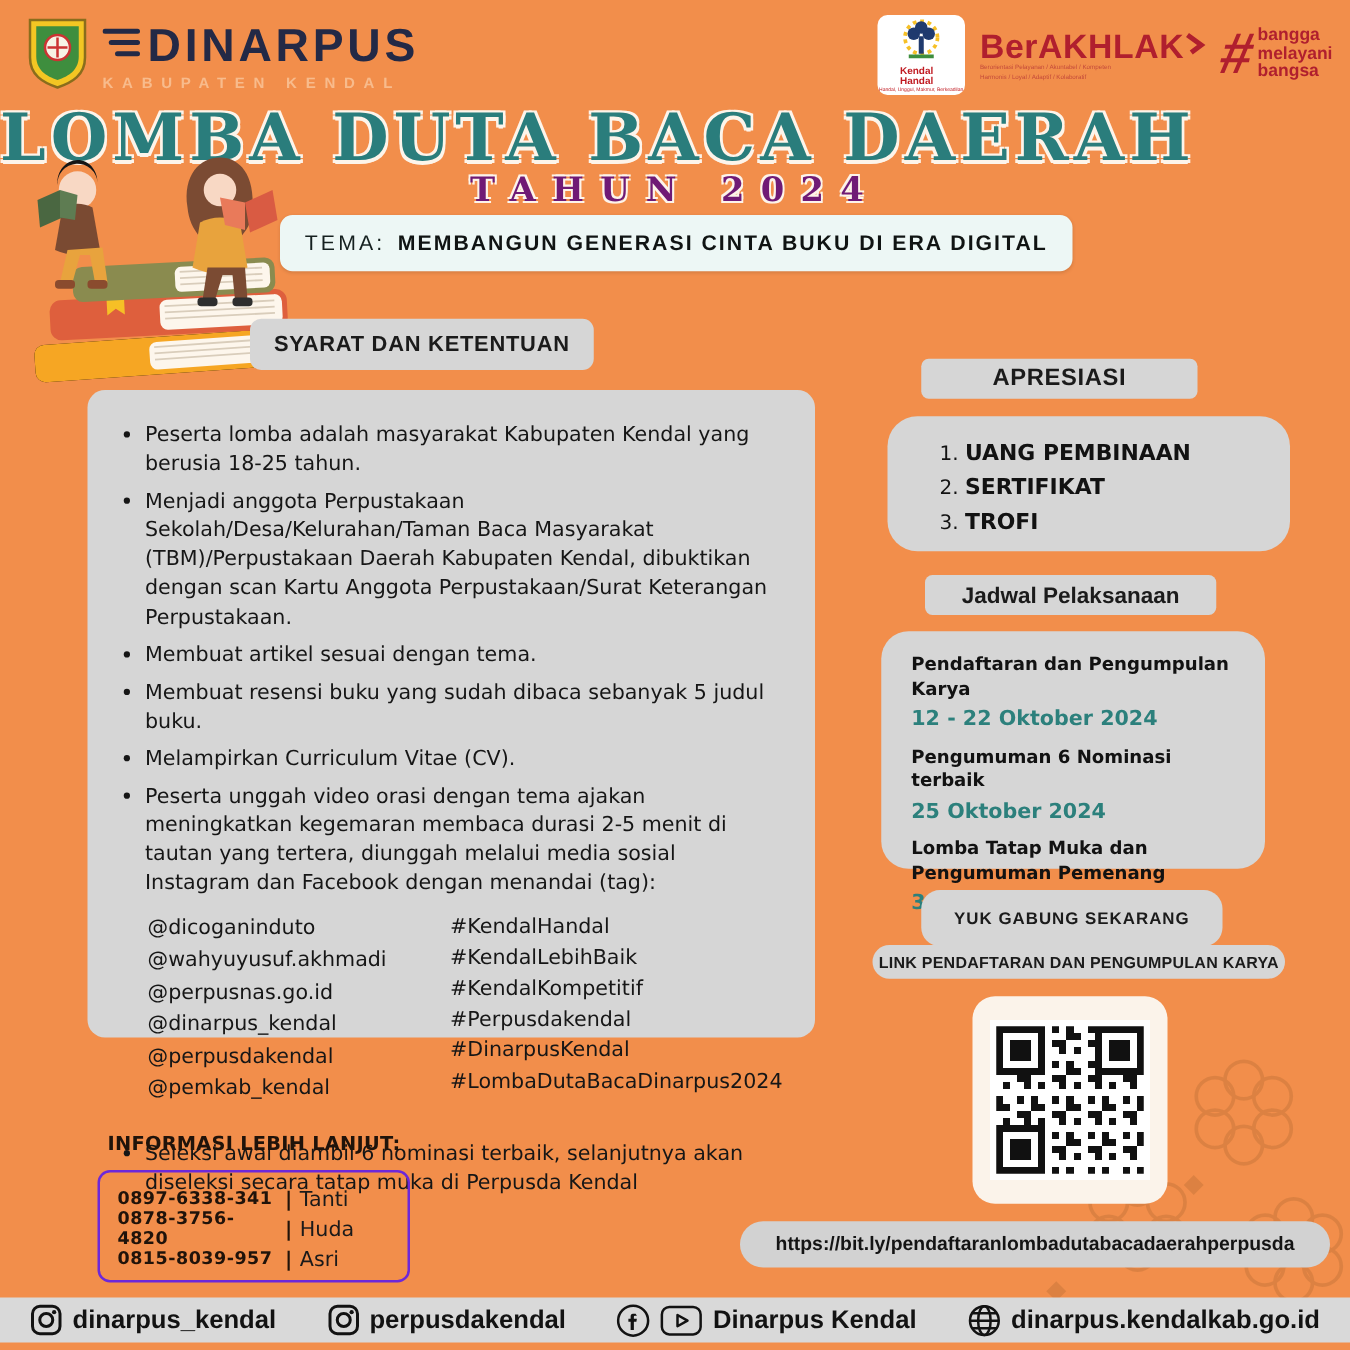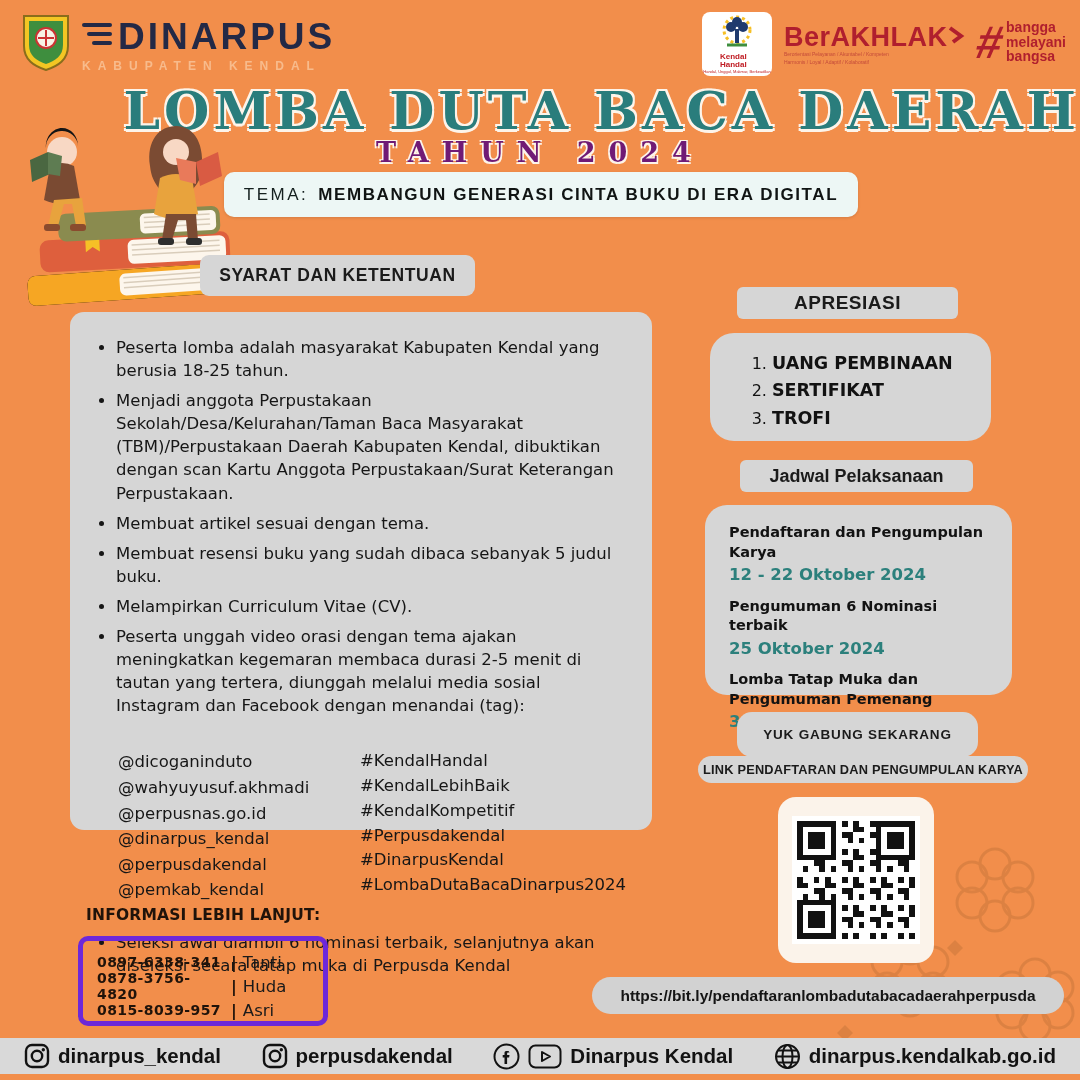--- a/index.html
+++ b/index.html
@@ -24,50 +24,50 @@
   .berakhlak-word{color:#B01F2E;font-weight:bold;font-size:27px;font-family:"Liberation Sans",sans-serif;
     letter-spacing:0.5px;line-height:1;}
   .berakhlak-sub{color:#C44A3A;font-size:5px;line-height:1.5;font-family:"Liberation Sans",sans-serif;}
   .bangga{display:flex;align-items:center;margin-top:8px;}
   .bangga-hash{color:#B01F2E;font-weight:bold;font-size:46px;line-height:0.8;transform:skewX(-12deg);
     font-family:"Liberation Sans",sans-serif;margin-right:3px;}
   .bangga-lines{color:#B01F2E;font-weight:bold;font-size:14px;line-height:1.05;
     font-family:"Liberation Sans",sans-serif;}
 
   
-  .title-main{left:0;top:80px;width:1080px;text-align:right;font-family:"DejaVu Serif",serif;
+  .title-main{left:0;top:80px;width:1080px;text-align:left;font-family:"DejaVu Serif",serif;
     font-weight:bold;font-size:52px;letter-spacing:4px;color:#2A7D7C;
     text-shadow:-2px -2px 0 #FDF4EA,2px -2px 0 #FDF4EA,-2px 2px 0 #FDF4EA,2px 2px 0 #FDF4EA,0 3px 0 #FDF4EA;}
   .title-year{left:0;top:137px;width:1080px;text-align:center;font-family:"DejaVu Serif",serif;
     font-weight:bold;font-size:27px;letter-spacing:13px;color:#701a75;
     text-shadow:-1.5px -1.5px 0 #FDF4EA,1.5px -1.5px 0 #FDF4EA,-1.5px 1.5px 0 #FDF4EA,1.5px 1.5px 0 #FDF4EA;}
   .theme-banner{left:224px;top:172px;width:634px;height:45px;background:#EDF7F5;border-radius:10px;
     display:flex;align-items:center;justify-content:center;gap:10px;box-shadow:0 1px 3px rgba(0,0,0,0.12);}
   .theme-prefix{font-family:"Liberation Sans",sans-serif;font-size:17px;letter-spacing:2.5px;color:#15201F;}
   .theme-text{font-family:"Liberation Sans",sans-serif;font-weight:bold;font-size:17px;
     letter-spacing:1.6px;color:#101413;}
 
   
   .pill{background:#D6D6D6;display:flex;align-items:center;justify-content:center;
     font-family:"Liberation Sans",sans-serif;color:#1B1B1B;}
   .syarat-pill{left:200px;top:255px;width:275px;height:41px;border-radius:9px;font-weight:bold;
     font-size:17.5px;letter-spacing:0.6px;}
   .main-box{left:70px;top:312px;width:582px;height:518px;background:#D6D6D6;border-radius:14px;
     box-sizing:border-box;padding:24px 26px 0 26px;}
   .main-box ul{margin:0;padding-left:20px;}
   .main-box li{font-size:16.5px;line-height:1.4;color:#161616;margin-bottom:7px;}
-  .tags-wrap{display:flex;margin-top:32px;margin-left:22px;gap:38px;}
+  .tags-wrap{display:flex;margin-top:12px;margin-left:22px;gap:38px;}
   .tags-col{width:232px;font-size:16.5px;line-height:1.55;color:#161616;}
   .hash-col{font-size:16.5px;line-height:1.5;color:#161616;}
   .final-note{margin-top:28px;}
   .final-note ul{margin:0;padding-left:20px;}
 
   .apresiasi-pill{left:737px;top:287px;width:221px;height:32px;border-radius:6px;font-weight:bold;
     font-size:19px;letter-spacing:0.5px;}
-  .apresiasi-box{left:710px;top:333px;width:281px;height:108px;background:#D6D6D6;border-radius:24px;
+  .apresiasi-box{left:710px;top:333px;width:322px;height:108px;background:#D6D6D6;border-radius:24px;
     box-sizing:border-box;padding:17px 0 0 42px;}
   .apresiasi-box ol{margin:0;padding-left:20px;}
   .apresiasi-box li{font-size:17.5px;font-weight:bold;color:#121212;line-height:1.57;
     font-family:"DejaVu Sans",sans-serif;}
   .apresiasi-box li::marker{font-weight:normal;font-size:16px;}
 
   .jadwal-pill{left:740px;top:460px;width:233px;height:32px;border-radius:6px;font-weight:bold;
     font-size:18px;}
   .jadwal-box{left:705px;top:505px;width:307px;height:190px;background:#D6D6D6;border-radius:22px;
     box-sizing:border-box;padding:18px 22px 0 24px;}
@@ -84,21 +84,21 @@
     display:flex;align-items:center;justify-content:center;}
   .qr-inner{width:128px;height:128px;background:#fff;display:flex;align-items:center;justify-content:center;}
   .qr-inner svg{width:118px;height:118px;}
 
   .bitly-pill{left:592px;top:977px;width:472px;height:37px;border-radius:19px;background:#D2D2D2;
     font-weight:bold;font-size:15.5px;color:#141414;font-family:"Liberation Sans",sans-serif;}
 
   
   .info-header{left:86px;top:906px;font-family:"DejaVu Sans",sans-serif;font-weight:bold;
     font-size:15.5px;color:#20130A;letter-spacing:0.2px;}
-  .contact-box{left:78px;top:936px;width:250px;height:90px;border:5px solid #6d28d9;border-radius:10px;
+  .contact-box{left:78px;top:936px;width:250px;height:90px;border:2px solid #6d28d9;border-radius:10px;
     box-sizing:border-box;padding:9px 0 0 14px;}
   .contact-row{display:flex;align-items:center;height:24px;}
   .c-phone{width:134px;font-family:"DejaVu Sans",sans-serif;font-weight:bold;font-size:14px;
     letter-spacing:0.4px;color:#20130A;}
   .c-div{font-size:16px;color:#20130A;margin-right:6px;font-weight:bold;}
   .c-name{font-size:16.5px;color:#1A1A1A;}
 
   
   .footer-bar{left:0;top:1038px;width:1080px;height:36px;background:#D9D9D9;display:flex;
     align-items:center;justify-content:space-between;box-sizing:border-box;padding:0 24px;z-index:3;}

